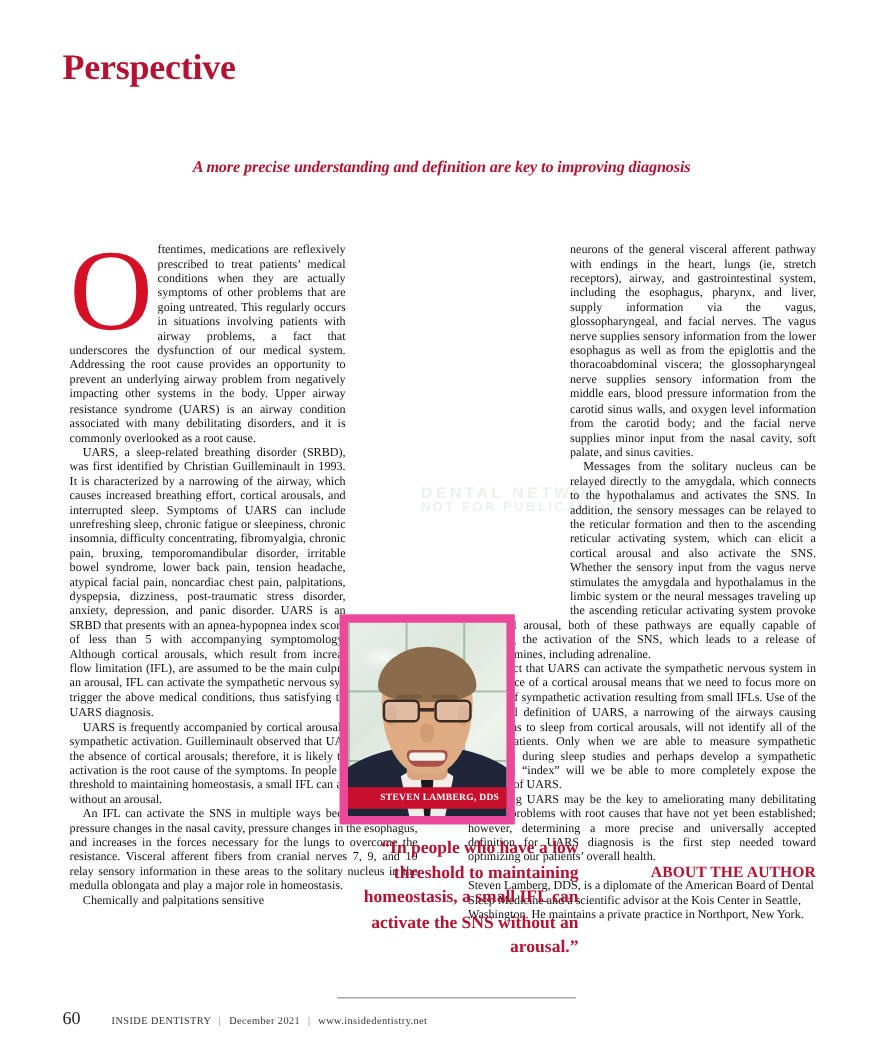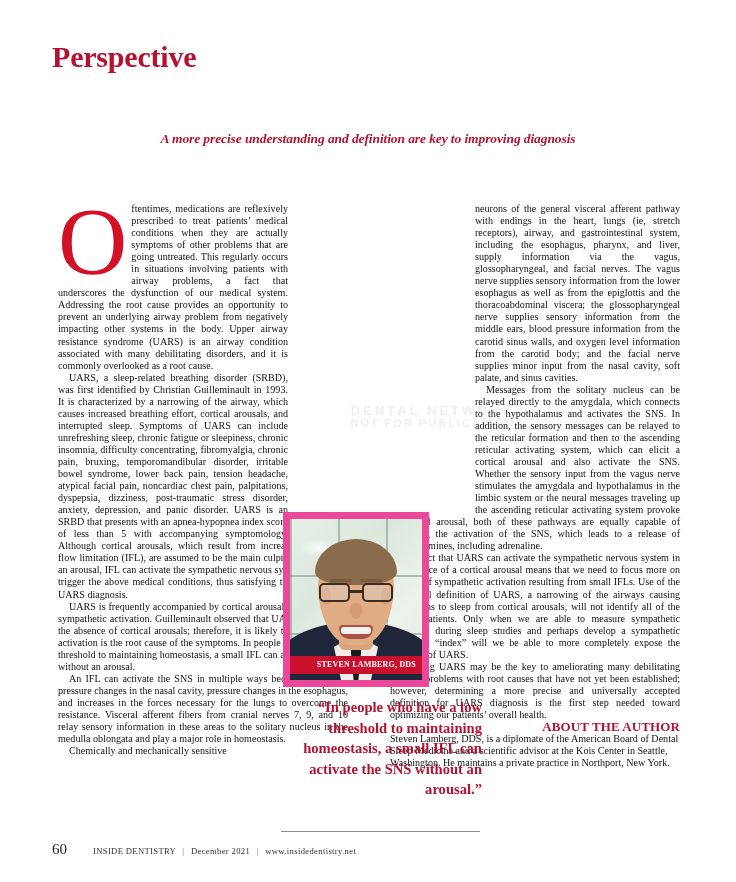--- a/index.html
+++ b/index.html
@@ -415,21 +415,21 @@
 
 
   <div class="body-wrap">
 
     <div class="col col-left">
       <div class="narrow-spacer-left"></div>
       <p class="first"><span class="dropcap">O</span><span>ftentimes, medications are reflexively prescribed to treat patients’ medical conditions when they are actually symptoms of other problems that are going untreated. This regularly occurs in situations involving patients with airway problems, a fact that underscores the dysfunction of our medical system. Addressing the root cause provides an opportunity to prevent an underlying airway problem from negatively impacting other systems in the body. Upper airway resistance syndrome (UARS) is an airway condition associated with many debilitating disorders, and it is commonly overlooked as a root cause.</span></p>
       <p><span>UARS, a sleep-related breathing disorder (SRBD), was first identified by Christian Guilleminault in 1993. It is characterized by a narrowing of the airway, which causes increased breathing effort, cortical arousals, and interrupted sleep. Symptoms of UARS can include unrefreshing sleep, chronic fatigue or sleepiness, chronic insomnia, difficulty concentrating, fibromyalgia, chronic pain, bruxing, temporomandibular disorder, irritable bowel syndrome, lower back pain, tension headache, atypical facial pain, noncardiac chest pain, palpitations, dyspepsia, dizziness, post-traumatic stress disorder, anxiety, depression, and panic disorder. UARS is an SRBD that presents with an apnea-hypopnea index score of less than 5 with accompanying symptomology. Although cortical arousals, which result from increased inspiratory flow limitation (IFL), are assumed to be the main culprit, even without an arousal, IFL can activate the sympathetic nervous system (SNS) and trigger the above medical conditions, thus satisfying the criteria for a UARS diagnosis.</span></p>
       <p><span>UARS is frequently accompanied by cortical arousals but always by sympathetic activation. Guilleminault observed that UARS can exist in the absence of cortical arousals; therefore, it is likely that sympathetic activation is the root cause of the symptoms. In people who have a low threshold to maintaining homeostasis, a small IFL can activate the SNS without an arousal.</span></p>
       <p><span>An IFL can activate the SNS in multiple ways because it triggers pressure changes in the nasal cavity, pressure changes in the esophagus, and increases in the forces necessary for the lungs to overcome the resistance. Visceral afferent fibers from cranial nerves 7, 9, and 10 relay sensory information in these areas to the solitary nucleus in the medulla oblongata and play a major role in homeostasis.</span></p>
-      <p><span>Chemically and mechanically sensitive</span></p>
+      <p><span>Chemically and palpitations sensitive</span></p>
     </div>
 
     <div class="col col-right">
       <div class="narrow-spacer-right"></div>
       <p class="first"><span>neurons of the general visceral afferent pathway with endings in the heart, lungs (ie, stretch receptors), airway, and gastrointestinal system, including the esophagus, pharynx, and liver, supply information via the vagus, glossopharyngeal, and facial nerves. The vagus nerve supplies sensory information from the lower esophagus as well as from the epiglottis and the thoracoabdominal viscera; the glossopharyngeal nerve supplies sensory information from the middle ears, blood pressure information from the carotid sinus walls, and oxygen level information from the carotid body; and the facial nerve supplies minor input from the nasal cavity, soft palate, and sinus cavities.</span></p>
       <p><span>Messages from the solitary nucleus can be relayed directly to the amygdala, which connects to the hypothalamus and activates the SNS. In addition, the sensory messages can be relayed to the reticular formation and then to the ascending reticular activating system, which can elicit a cortical arousal and also activate the SNS. Whether the sensory input from the vagus nerve stimulates the amygdala and hypothalamus in the limbic system or the neural messages traveling up the ascending reticular activating system provoke a cortical arousal, both of these pathways are equally capable of triggering the activation of the SNS, which leads to a release of catecholamines, including adrenaline.</span></p>
       <p><span>The fact that UARS can activate the sympathetic nervous system in the absence of a cortical arousal means that we need to focus more on the role of sympathetic activation resulting from small IFLs. Use of the traditional definition of UARS, a narrowing of the airways causing disruptions to sleep from cortical arousals, will not identify all of the UARS patients. Only when we are able to measure sympathetic activation during sleep studies and perhaps develop a sympathetic activation “index” will we be able to more completely expose the presence of UARS.</span></p>
       <p><span>Treating UARS may be the key to ameliorating many debilitating medical problems with root causes that have not yet been established; however, determining a more precise and universally accepted definition for UARS diagnosis is the first step needed toward optimizing our patients’ overall health.</span></p>
       <p class="about-head">ABOUT THE AUTHOR</p>
       <p class="about-body">Steven Lamberg, DDS, is a diplomate of the American Board of Dental Sleep Medicine and a scientific advisor at the Kois Center in Seattle, Washington. He maintains a private practice in Northport, New York.</p>

